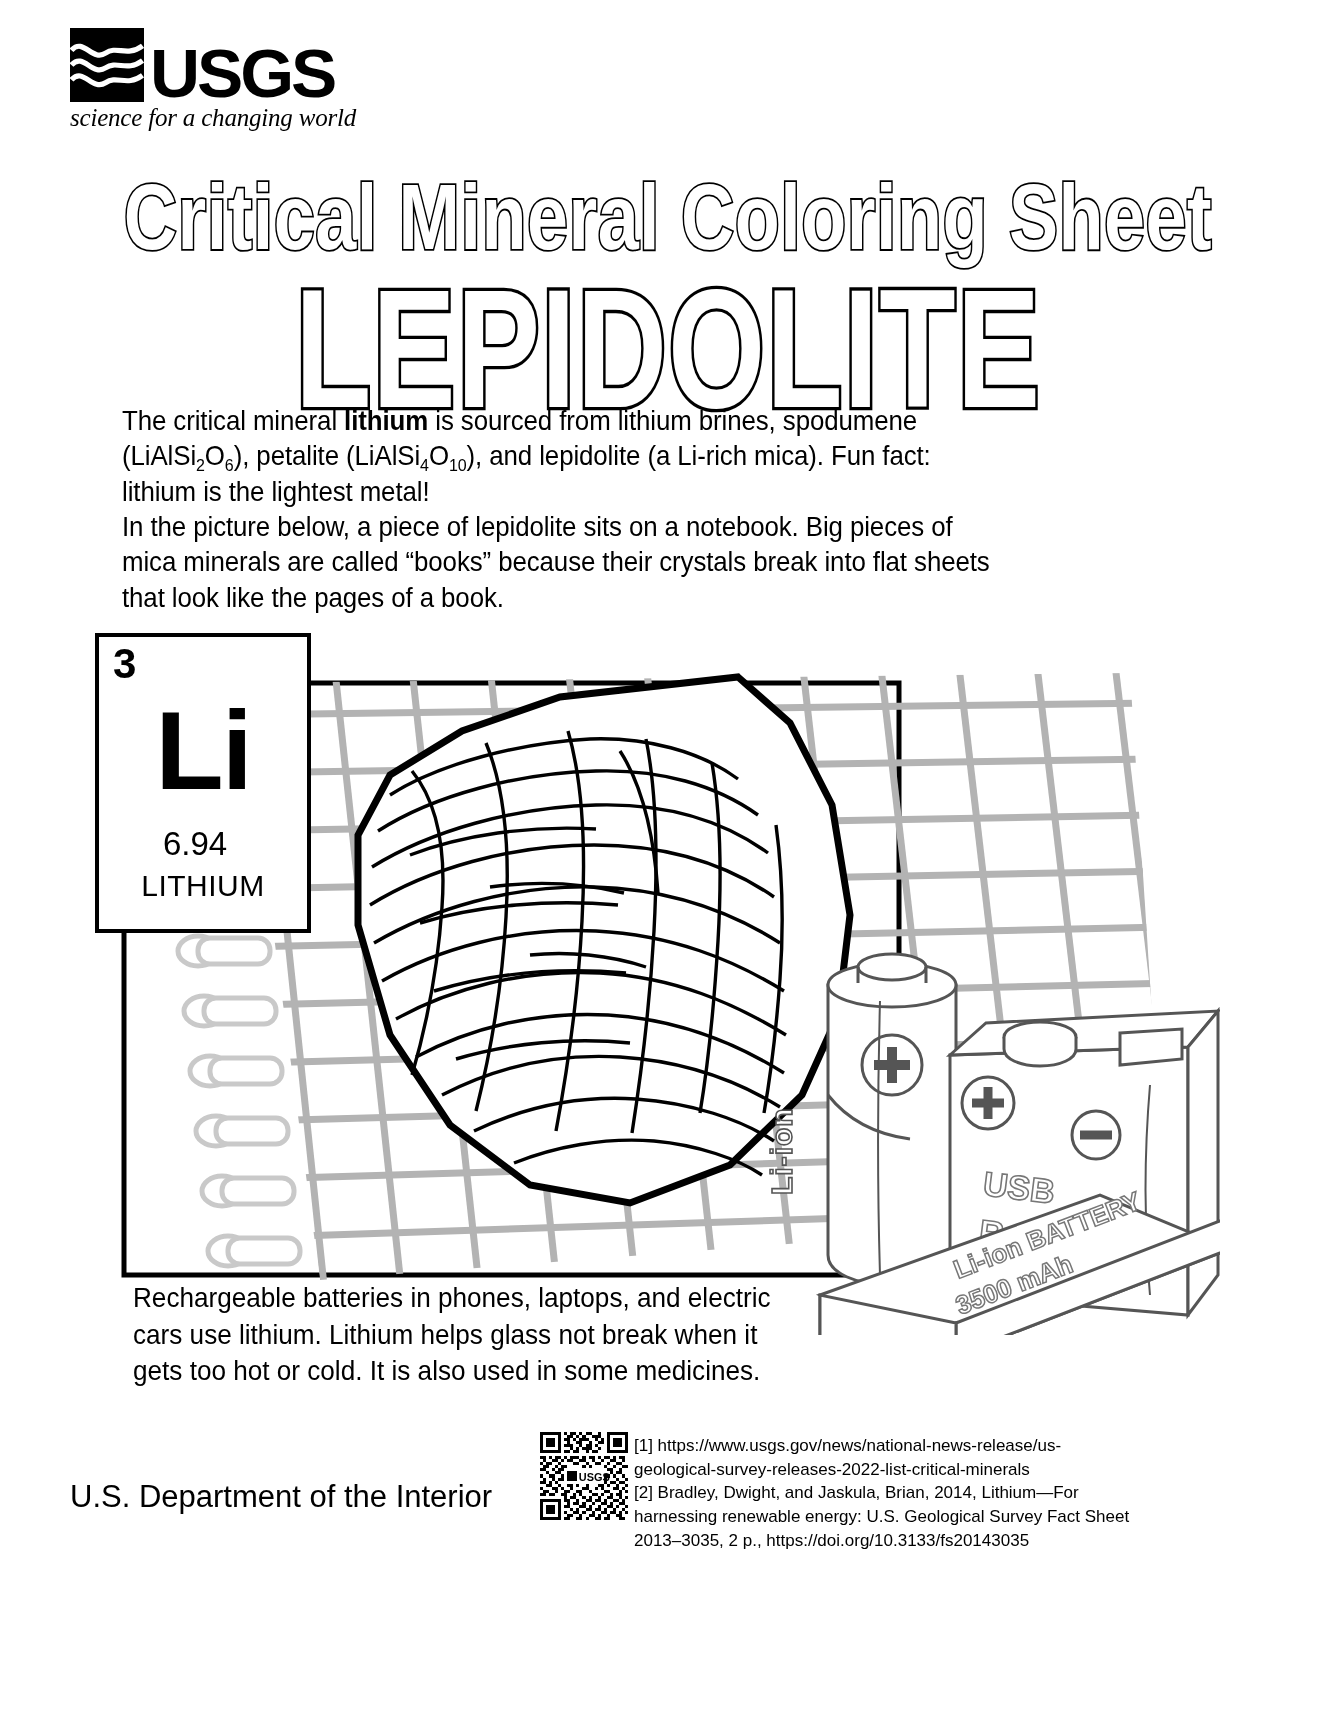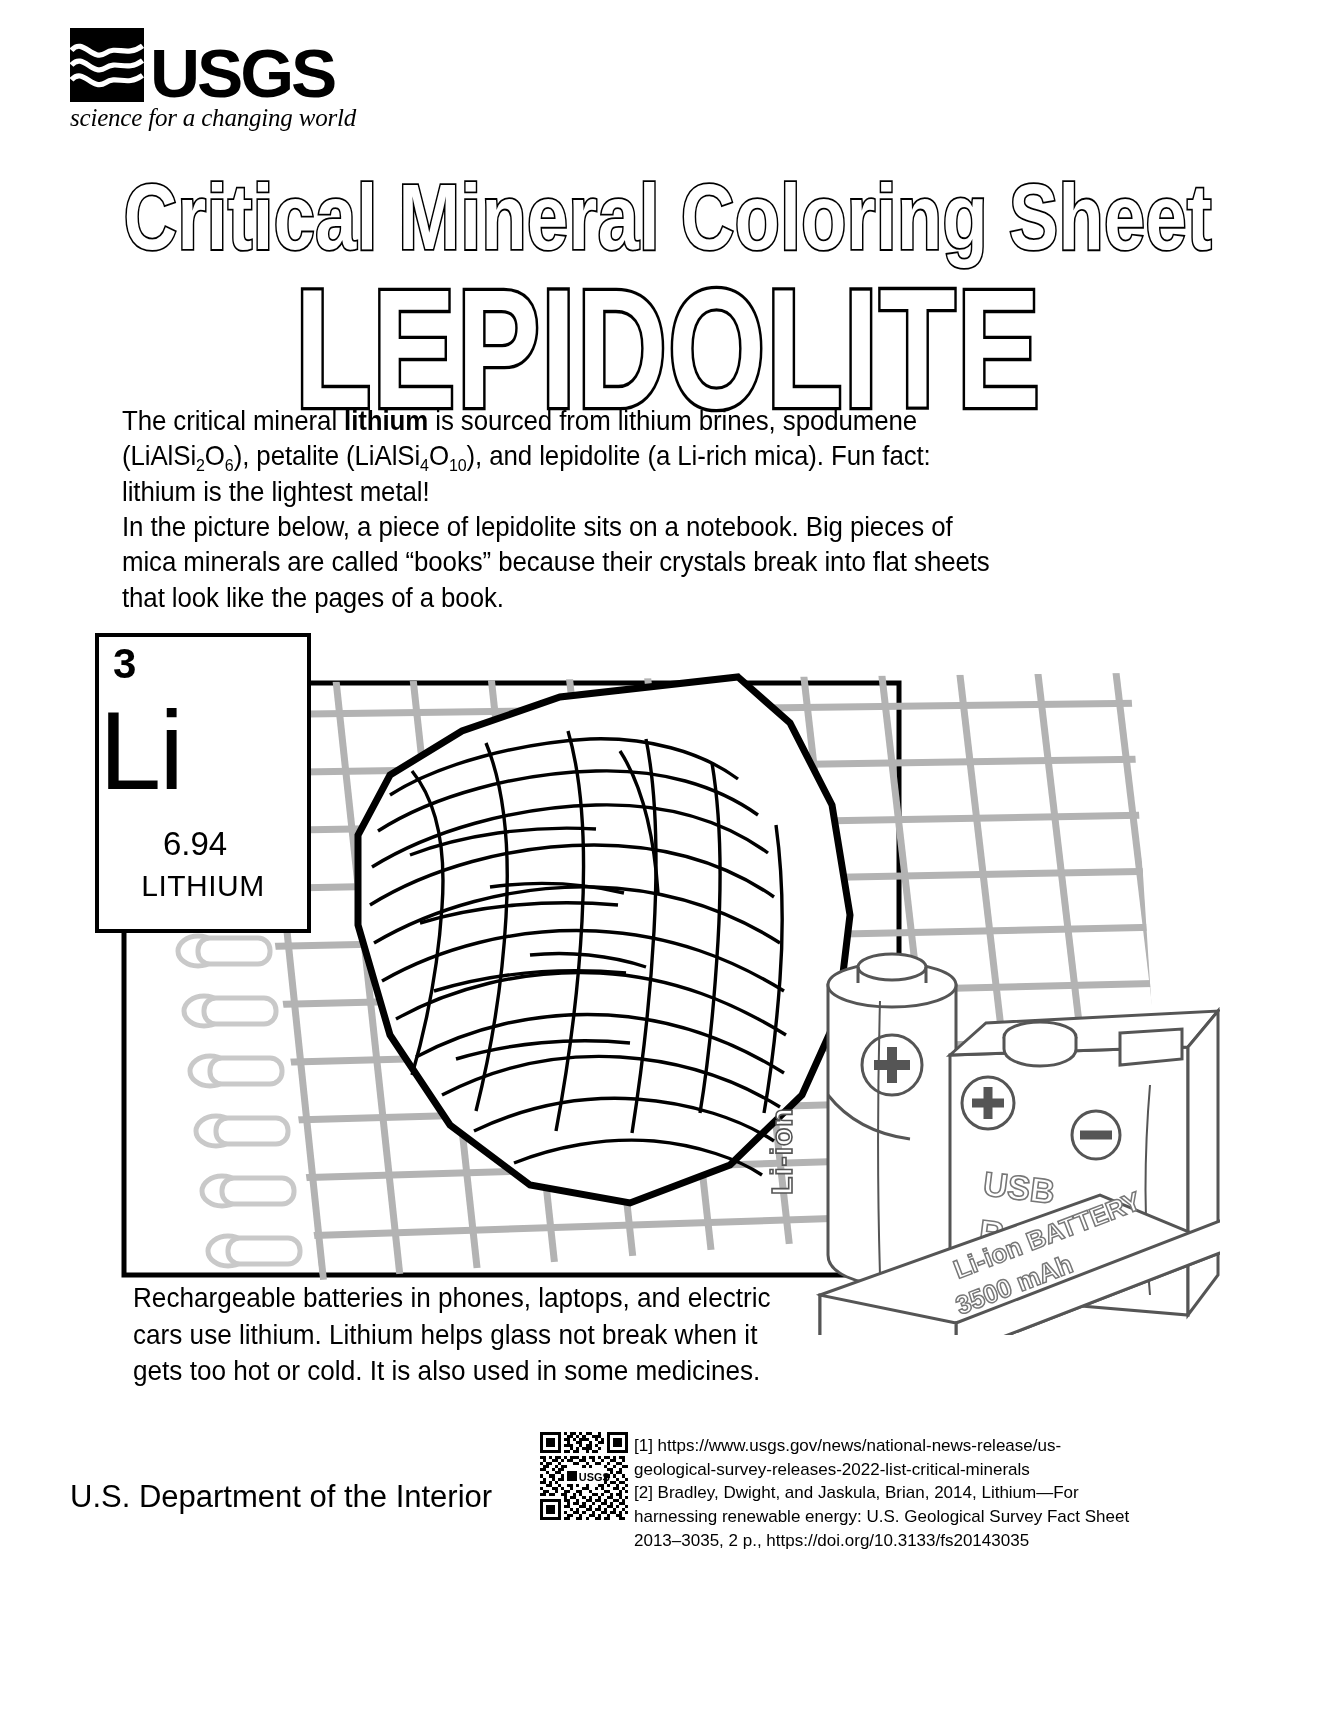--- a/index.html
+++ b/index.html
@@ -47,22 +47,22 @@
     font-stretch:condensed;transform:scaleX(.94);transform-origin:left top;}
   .body-copy p{margin:0;}
   .body-copy b{font-weight:bold;}
   .body-copy sub{font-size:.62em;vertical-align:baseline;position:relative;top:.33em;}
 
   
   .element-box{position:absolute;left:95px;top:633px;width:208px;height:292px;
     border:4px solid #000;background:#fff;z-index:6;}
   .el-num{position:absolute;left:14px;top:6px;font-size:42px;font-weight:bold;
     line-height:1;font-stretch:condensed;}
-  .el-sym{position:absolute;left:0;right:0;top:58px;text-align:left;
-    font-size:112px;font-weight:normal;line-height:1;letter-spacing:-2px;}
+  .el-sym{position:absolute;left:0;right:0;top:58px;text-align:center;
+    font-size:112px;font-weight:bold;line-height:1;letter-spacing:-2px;}
   .el-mass{position:absolute;left:0;right:16px;top:188px;text-align:center;
     font-size:33px;font-stretch:condensed;}
   .el-name{position:absolute;left:0;right:0;top:232px;text-align:center;
     font-size:30px;letter-spacing:.5px;font-stretch:condensed;}
 
   
   .illus{position:absolute;left:120px;top:655px;width:1100px;height:680px;}
   .illus svg{display:block;}
 
   

